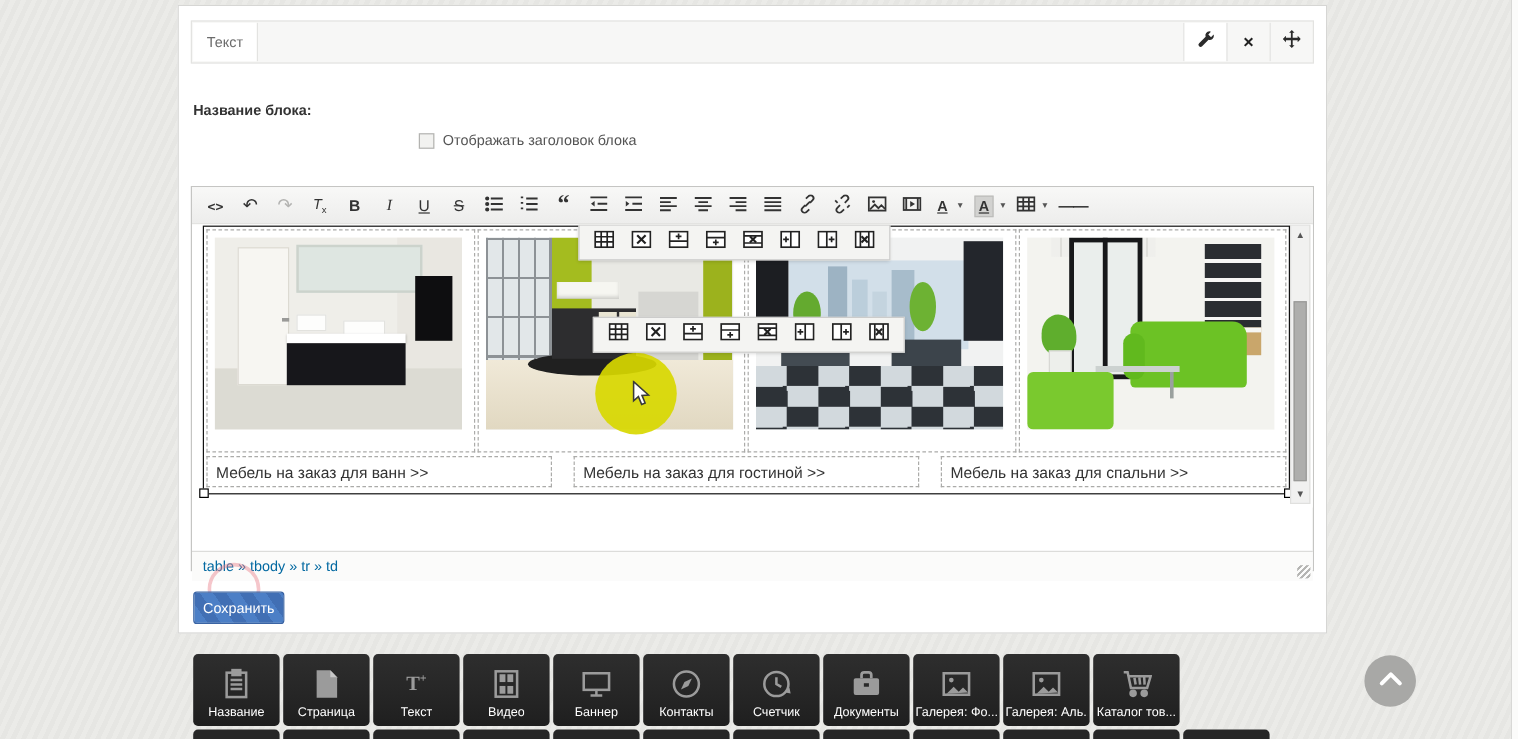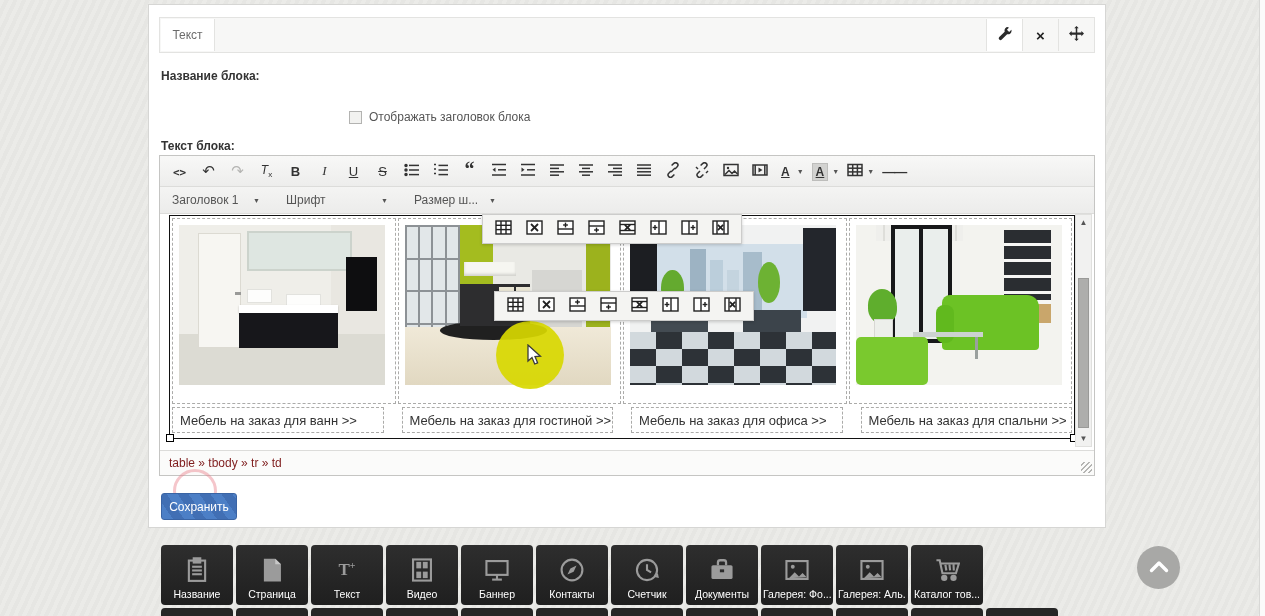--- a/index.html
+++ b/index.html
@@ -18,21 +18,21 @@
     background:#fff; border-right:1px solid #e3e3e1; color:#6b6b6b; font-size:12px;
     display:flex; align-items:center; justify-content:center; }
   .hbtn { position:absolute; top:1px; width:36px; height:32px; border-left:1px solid #e3e3e1;
     display:flex; align-items:center; justify-content:center; cursor:pointer; }
   .hbtn svg { width:15px; height:15px; }
   #hbtn-wrench { right:72px; background:#fff; }
   #hbtn-close { right:36px; font-size:15px; font-weight:bold; color:#222; }
   #hbtn-move { right:0; }
 
   
-  .form-label { position:absolute; left:12px; font-size:12px; font-weight:bold; color:#333; }
+  .form-label { position:absolute; left:12px; font-size:12px; font-weight:bold; color:#333;margin-top:16px; }
   #name-input { position:absolute; left:200px; top:58px; width:748px; height:29px;
     border:1px solid #c6c6c4; background:#fff; font-size:12px; color:#444;
     padding:0 9px; font-family:"Liberation Sans",sans-serif; }
   #checkbox-row { position:absolute; left:200px; top:105px; display:flex; align-items:center; }
   #show-title-checkbox { width:13px; height:13px; border:1px solid #b3b3b1;
     background:#f2f2f0; display:inline-block; }
   #checkbox-row label { font-size:12px; color:#555; margin-left:7px; }
 
   
   #editor { position:absolute; left:10px; top:150px; width:936px; height:321px;
@@ -148,21 +148,21 @@
   #ed-scrollbar { position:absolute; right:2px; top:0; width:17px; height:233px;
     background:#f1f1f0; border:1px solid #e0e0de; }
   .sb-arrow { position:absolute; left:0; width:15px; height:15px; display:flex;
     align-items:center; justify-content:center; font-size:8px; color:#555; }
   #sb-up { top:0; } #sb-down { bottom:0; }
   #sb-thumb { position:absolute; left:2px; top:63px; width:11px; height:150px;
     background:#aeaeac; border:1px solid #9a9a98; }
 
   
   #statusbar { height:25px; border-top:1px solid #dcdcda; background:#fbfbfa;
-    display:flex; align-items:center; padding-left:9px; font-size:12px; color:#7f1d1d; position:relative; }
+    display:flex; align-items:center; padding-left:9px; font-size:12px; color:#0369a1; position:relative;margin-top:36px; }
   #resize-grip { position:absolute; right:2px; bottom:2px; width:11px; height:11px;
     background:repeating-linear-gradient(135deg,transparent 0 2px,#b5b5b3 2px 3.5px); cursor:nwse-resize; }
 
   
   #save-button { position:absolute; left:12px; top:488px; width:76px; height:27px;
     background:repeating-linear-gradient(55deg,#4c7fc6 0 9px,#416fb4 9px 18px);
     border:1px solid #3a64a4; border-radius:3px; color:#fff; font-size:12px;
     display:flex; align-items:center; justify-content:center; cursor:pointer;
     font-family:Liberation Sans, sans-serif; }
   #click-ring { position:absolute; left:24px; top:464px; width:44px; height:44px;
@@ -362,34 +362,20 @@
               <line x1="1" y1="9.9" x2="15" y2="9.9"></line>
               <line x1="5.7" y1="2.5" x2="5.7" y2="13.5"></line>
               <line x1="10.4" y1="2.5" x2="10.4" y2="13.5"></line>
             </svg></span>
           <span class="caret">▼</span>
         </div>
         <div class="tbi">
           <span><span style="font-weight:bold;letter-spacing:-1px;">——</span></span>
         </div>
       </div>
-    <div id="tb2">
-      <div class="dd" id="dd-format">
-        <span>Заголовок 1</span>
-          <span class="caret">▼</span>
-      </div>
-      <div class="dd" id="dd-font">
-        <span>Шрифт</span>
-          <span class="caret">▼</span>
-      </div>
-      <div class="dd" id="dd-size">
-        <span>Размер ш...</span>
-          <span class="caret">▼</span>
-      </div>
-    </div>
 
     <div id="content">
       <div id="ed-table">
         <div id="ed-cols">
             <div class="ed-cell">
               <div class="scene sc-bath">
                 <div class="bt-wallR"></div>
                 <div class="bt-floor"></div>
                 <div class="bt-door"></div>
                 <div class="bt-handle"></div>
@@ -450,23 +436,20 @@
             </div>
           </div>
         <div id="ed-links">
             <div class="ed-linkcell">
               <span>Мебель на заказ для ванн &gt;&gt;</span>
             </div>
             <div class="ed-linkcell">
               <span>Мебель на заказ для гостиной &gt;&gt;</span>
             </div>
             <div class="ed-linkcell">
-              <span>Мебель на заказ для офиса &gt;&gt;</span>
-            </div>
-            <div class="ed-linkcell">
               <span>Мебель на заказ для спальни &gt;&gt;</span>
             </div>
           </div>
         <div class="handle" style="left:-4px; bottom:-4px;"></div>
         <div class="handle" style="right:-4px; bottom:-4px;"></div>
       </div>
 
       <div class="float-tb" id="float-tb-1">
           <div class="ftb-btn">
             <span><svg viewBox="0 0 17 15" fill="none" stroke="#222" stroke-width="1.4">

